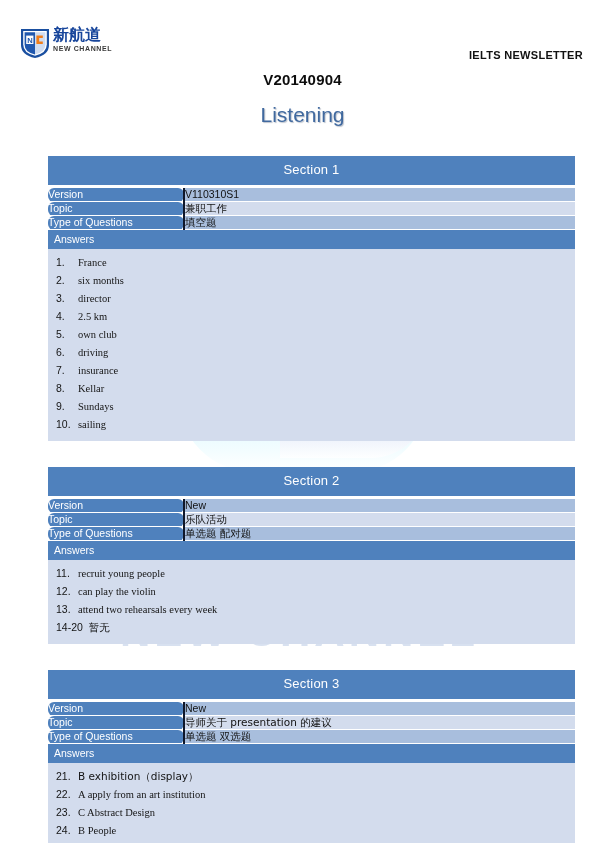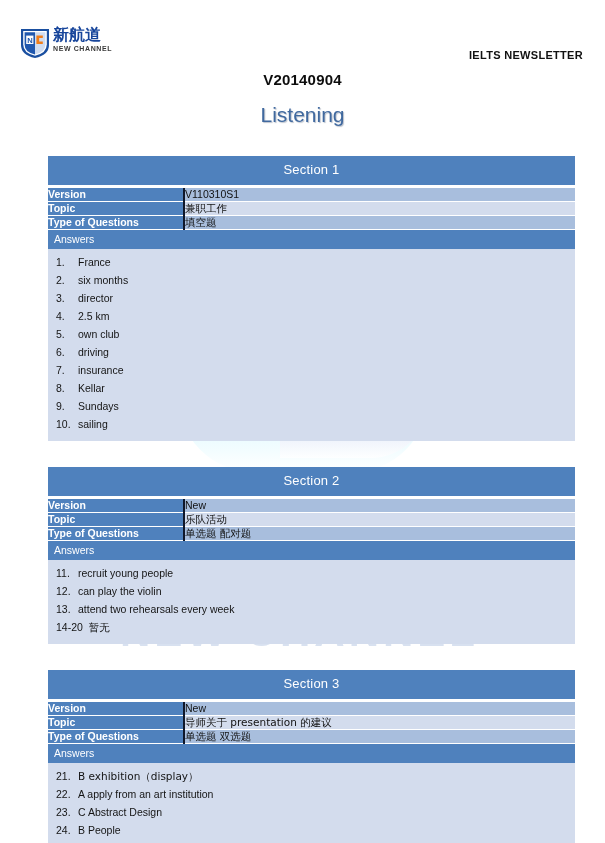--- a/index.html
+++ b/index.html
@@ -162,24 +162,25 @@
   }
   table.meta td {
     padding: 0;
     vertical-align: middle;
   }
   td.meta-label {
     width: 135px;
     background: #4f81bd;
     color: #ffffff;
     font-size: 10.5px;
-    font-weight: bold;
+    font-weight: normal;
     padding: 3px 0 3px 6px;
     border-bottom: 1.5px solid #ffffff;
     line-height: 13px;
+    border-radius: 6px;
   }
   td.meta-value {
     font-size: 10.5px;
     color: #111;
     padding: 3px 0 3px 5px;
     border-bottom: 1.5px solid #ffffff;
     border-left: 2px solid #0f172a;
     line-height: 13px;
   }
   tr.band-a td.meta-value { background: #a8bedd; }
@@ -203,20 +204,21 @@
     color: #141414;
     line-height: 13px;
     padding: 2.5px 0 2.5px 8px;
   }
   .answer-num {
     width: 22px;
     flex: none;
   }
   .answer-text {
     flex: 1;
+    font-family: Liberation Serif, serif;
   }
   .answer-row.plain .answer-num {
     width: auto;
     margin-right: 6px;
   }
   .cjk {
     font-family: "DejaVu Sans", "Liberation Sans", sans-serif;
   }
 </style>
 </head>

